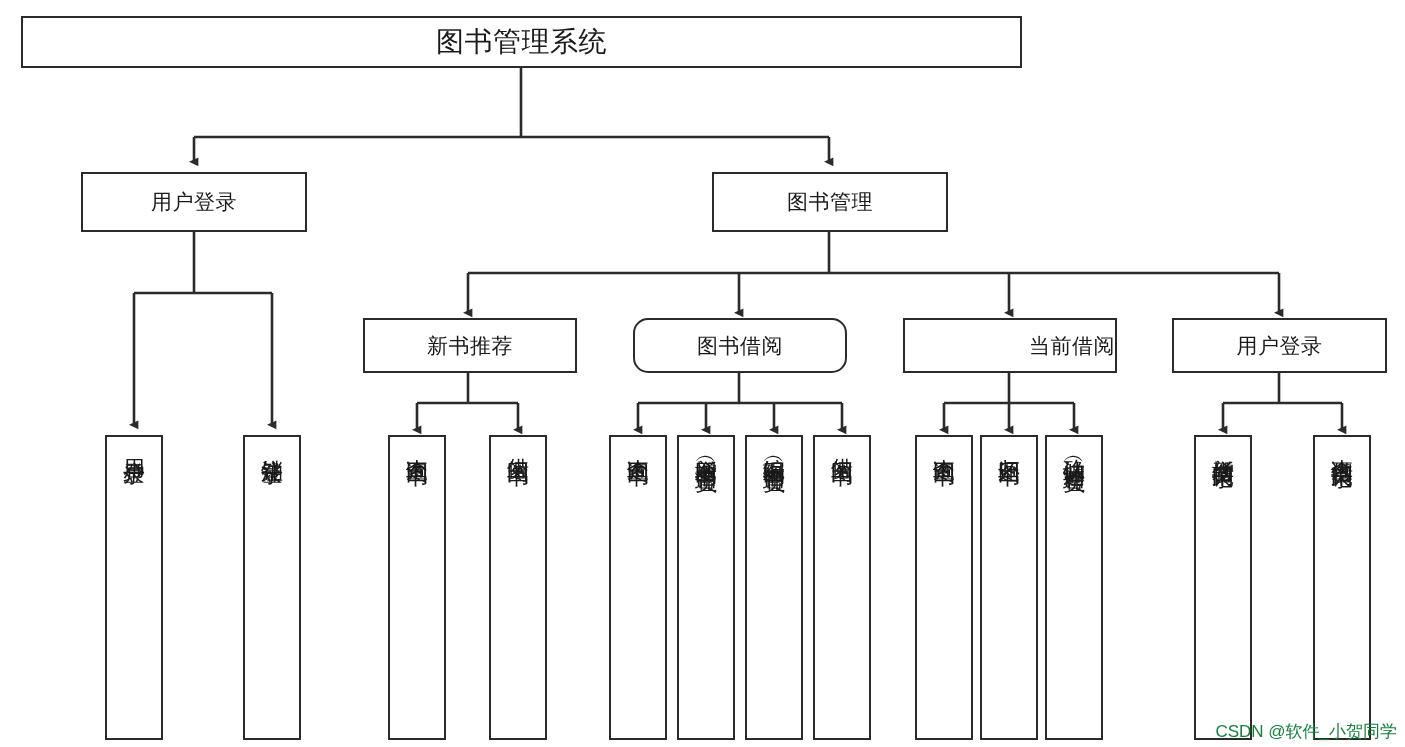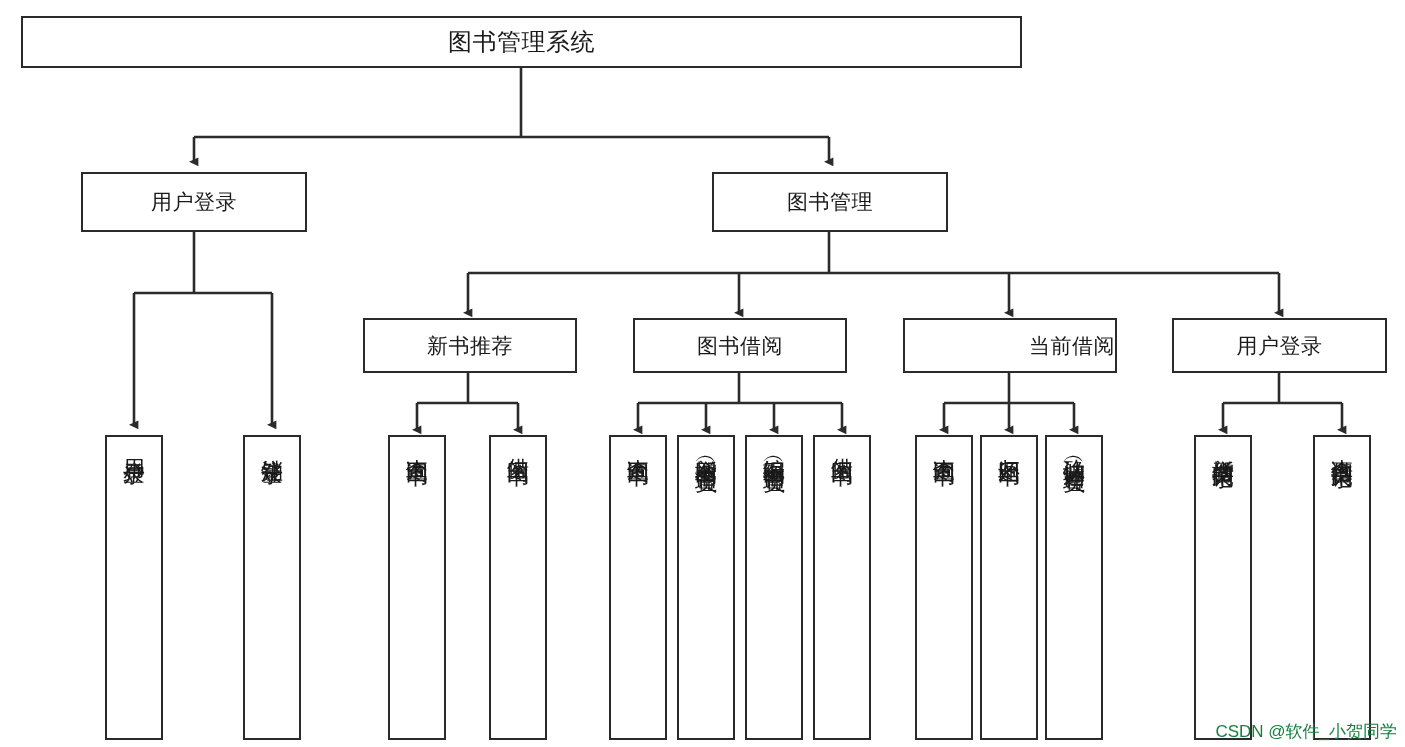--- a/index.html
+++ b/index.html
@@ -42,21 +42,21 @@
     display: block;
     line-height: 1.12;
     letter-spacing: 0.5px;
   }
   
   .node.horiz .node-label {
     font-size: 21px;
     writing-mode: horizontal-tb;
   }
   .node.root .node-label {
-    font-size: 24px;
+    font-size: 28px;
   }
   
   .node.vert {
     align-items: flex-start;
     justify-content: center;
     padding-top: 4px;
   }
   .node.vert .node-label {
     writing-mode: vertical-rl;
     text-orientation: upright;
@@ -138,21 +138,21 @@
   <div class="node horiz" style="left:81px; top:172px; width:226px; height:60px;">
     <span class="node-label">用户登录</span>
   </div>
   <div class="node horiz" style="left:712px; top:172px; width:236px; height:60px;">
     <span class="node-label">图书管理</span>
   </div>
 
   <div class="node horiz" style="left:363px; top:318px; width:214px; height:55px;">
     <span class="node-label">新书推荐</span>
   </div>
-  <div class="node horiz" style="left:633px; top:318px; width:214px; height:55px;">
+  <div class="node horiz" style="left:633px; top:318px; width:214px; height:55px;border-radius:15px;">
     <span class="node-label">图书借阅</span>
   </div>
   <div class="node horiz" style="left:903px; top:318px; width:214px; height:55px;justify-content:flex-end;">
     <span class="node-label">当前借阅</span>
   </div>
   <div class="node horiz" style="left:1172px; top:318px; width:215px; height:55px;">
     <span class="node-label">用户登录</span>
   </div>
 
   <div class="node vert" style="left:105px; top:435px; width:58px; height:305px;">

